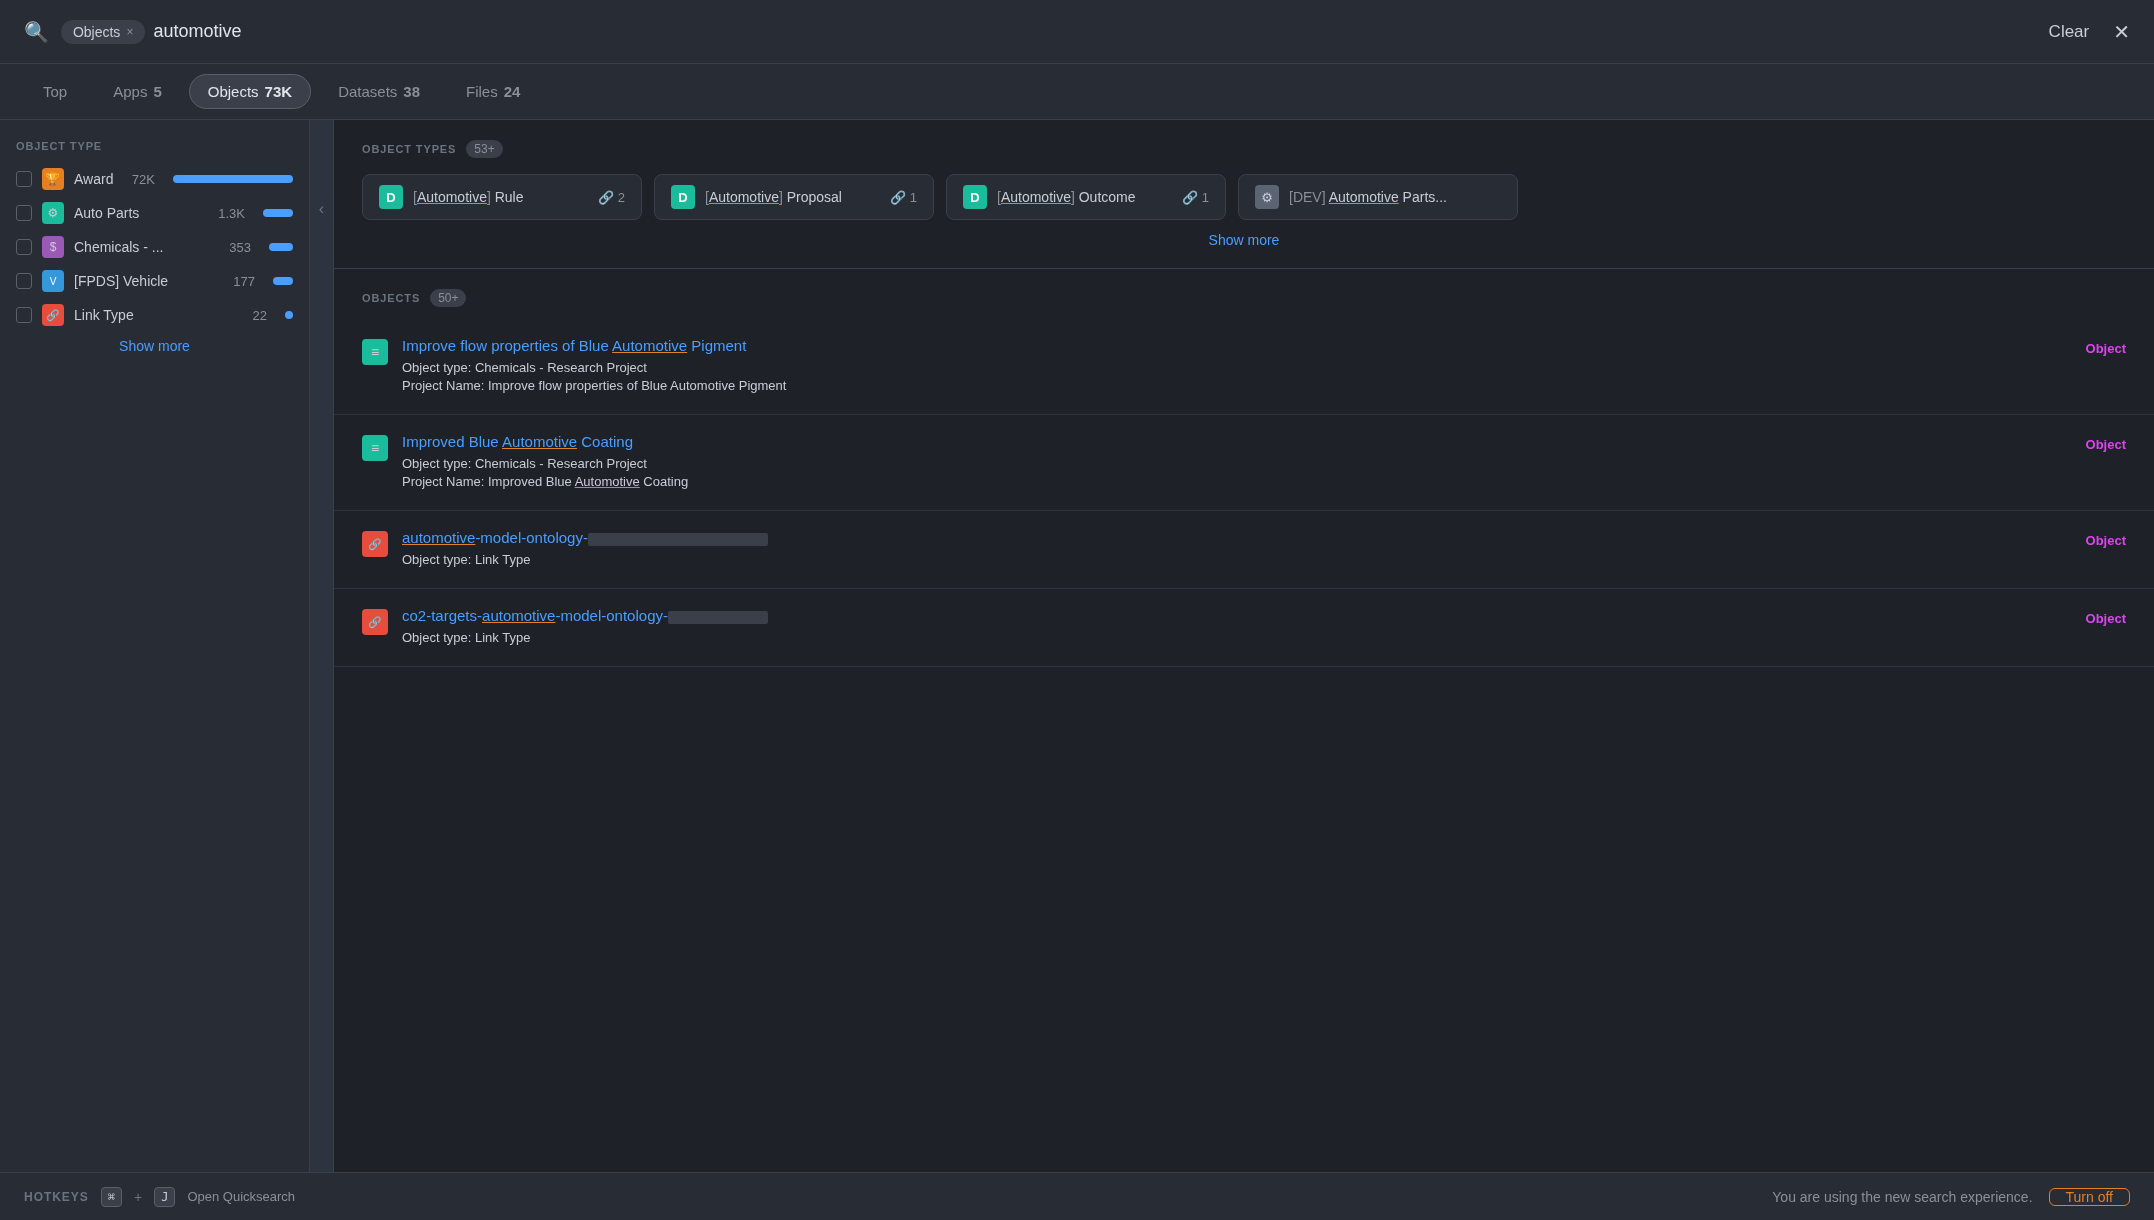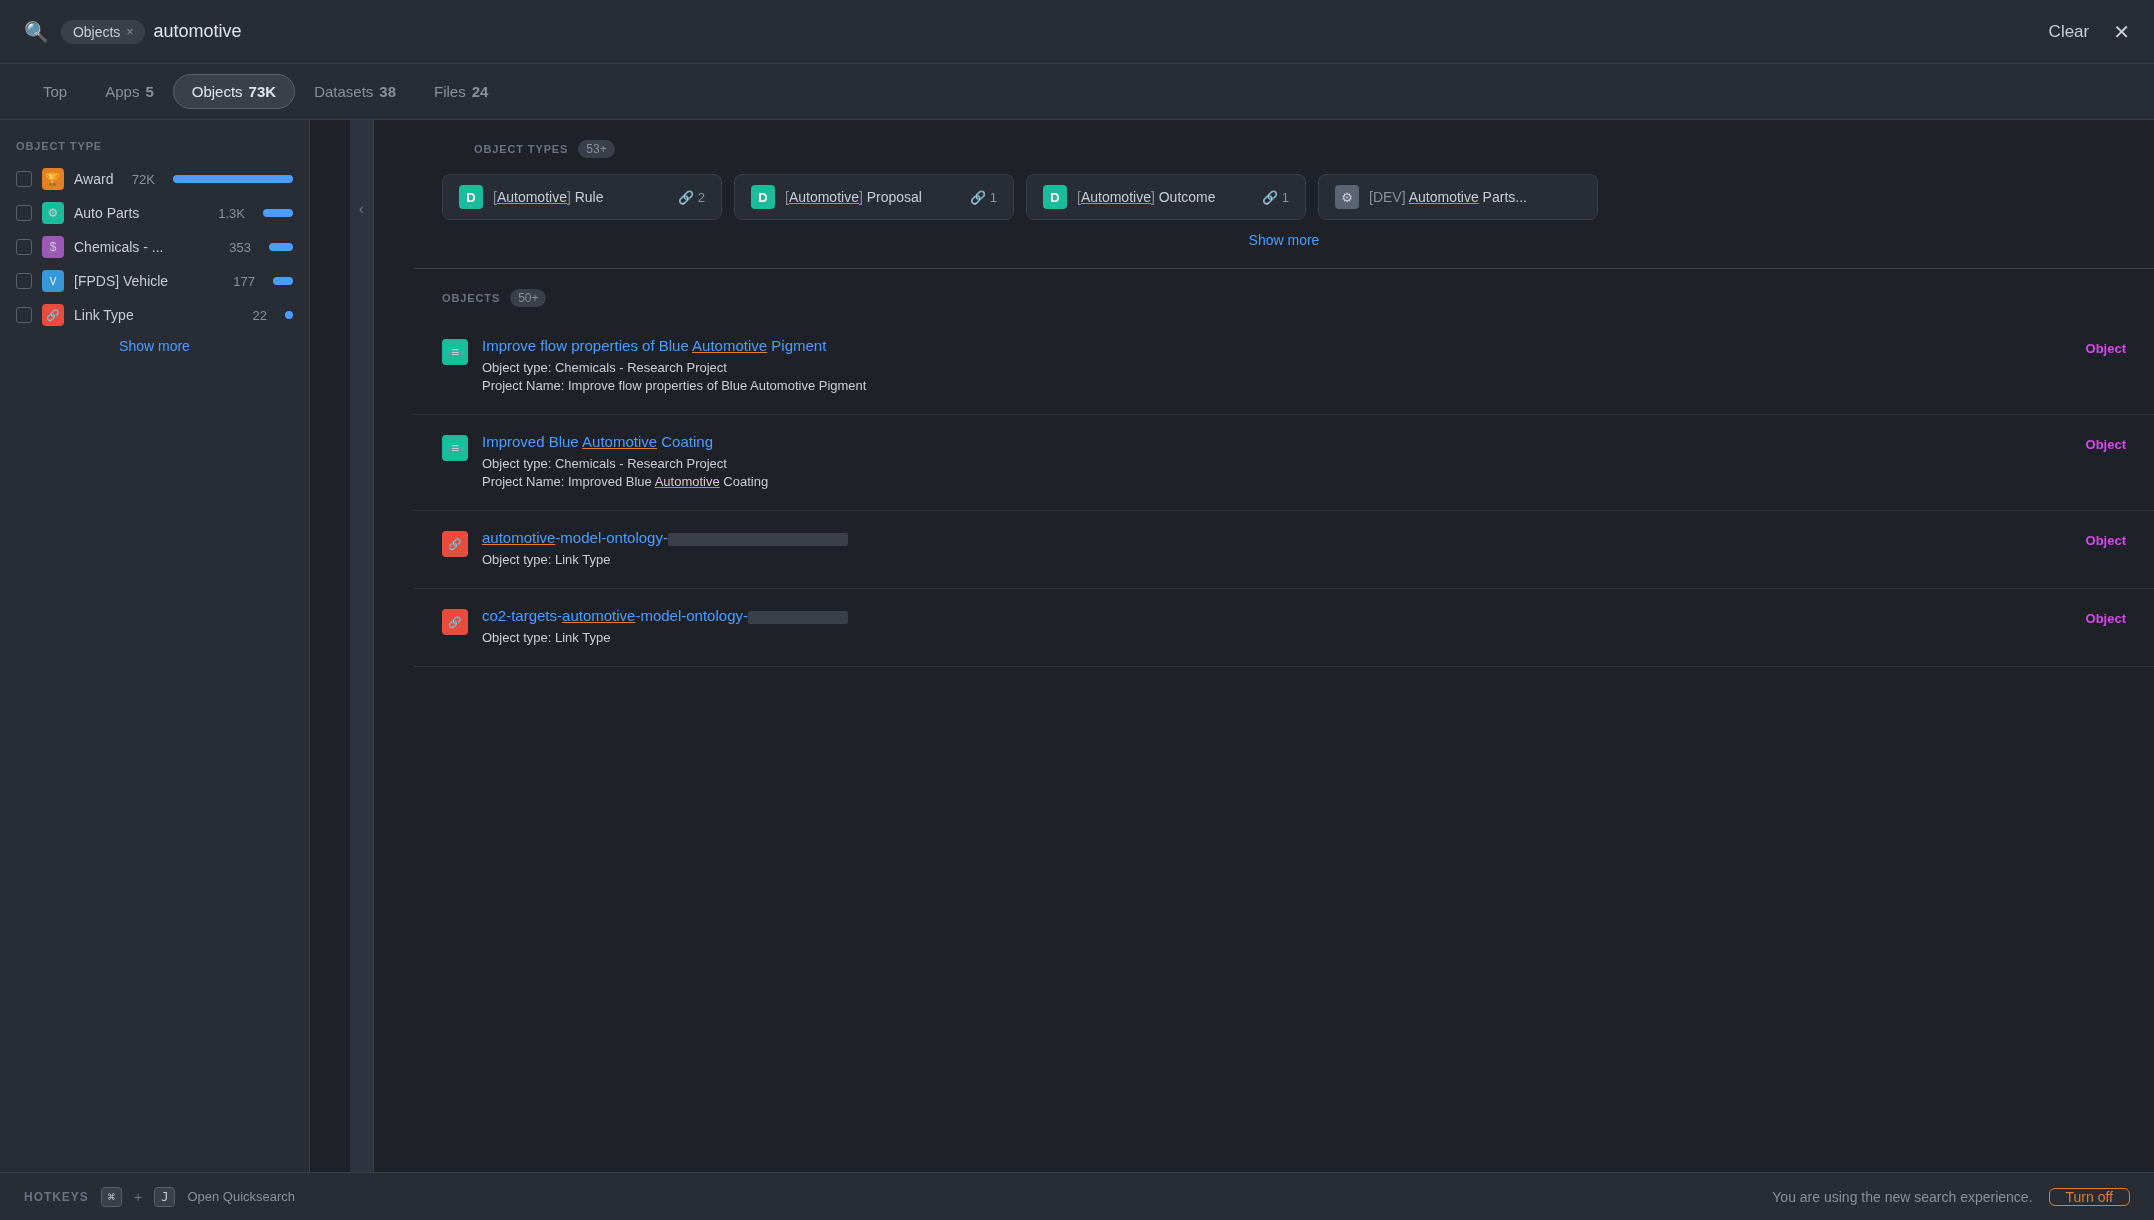--- a/index.html
+++ b/index.html
@@ -74,20 +74,21 @@
     }
 
     
     .tabs-bar {
       display: flex;
       align-items: center;
       background: #282c34;
       padding: 0 24px;
       height: 56px;
       border-bottom: 1px solid #3a3f4a;
+      gap: 8px;
     }
     .tab {
       display: inline-flex;
       align-items: center;
       padding: 8px 18px;
       border-radius: 20px;
       font-size: 15px;
       cursor: pointer;
       color: #8a8f9a;
       border: 1px solid transparent;
@@ -100,21 +101,20 @@
     }
     .tab .count {
       font-weight: 700;
       margin-left: 6px;
     }
 
     
     .main-layout {
       display: flex;
       height: calc(1220px - 64px - 56px - 48px);
-      gap: 40px;
     }
 
     
     .sidebar {
       width: 310px;
       background: #282c34;
       border-right: 1px solid #3a3f4a;
       padding: 20px 16px;
       flex-shrink: 0;
     }
@@ -210,21 +210,20 @@
     
     .section {
       border-bottom: 1px solid #3a3f4a;
       padding: 20px 28px;
     }
     .section-header {
       display: flex;
       align-items: center;
       gap: 10px;
       margin-bottom: 16px;
-      margin-left: 32px;
     }
     .section-title {
       font-size: 11px;
       font-weight: 700;
       color: #6b7280;
       letter-spacing: 0.08em;
       text-transform: uppercase;
     }
     .section-badge {
       background: #3a3f4a;

